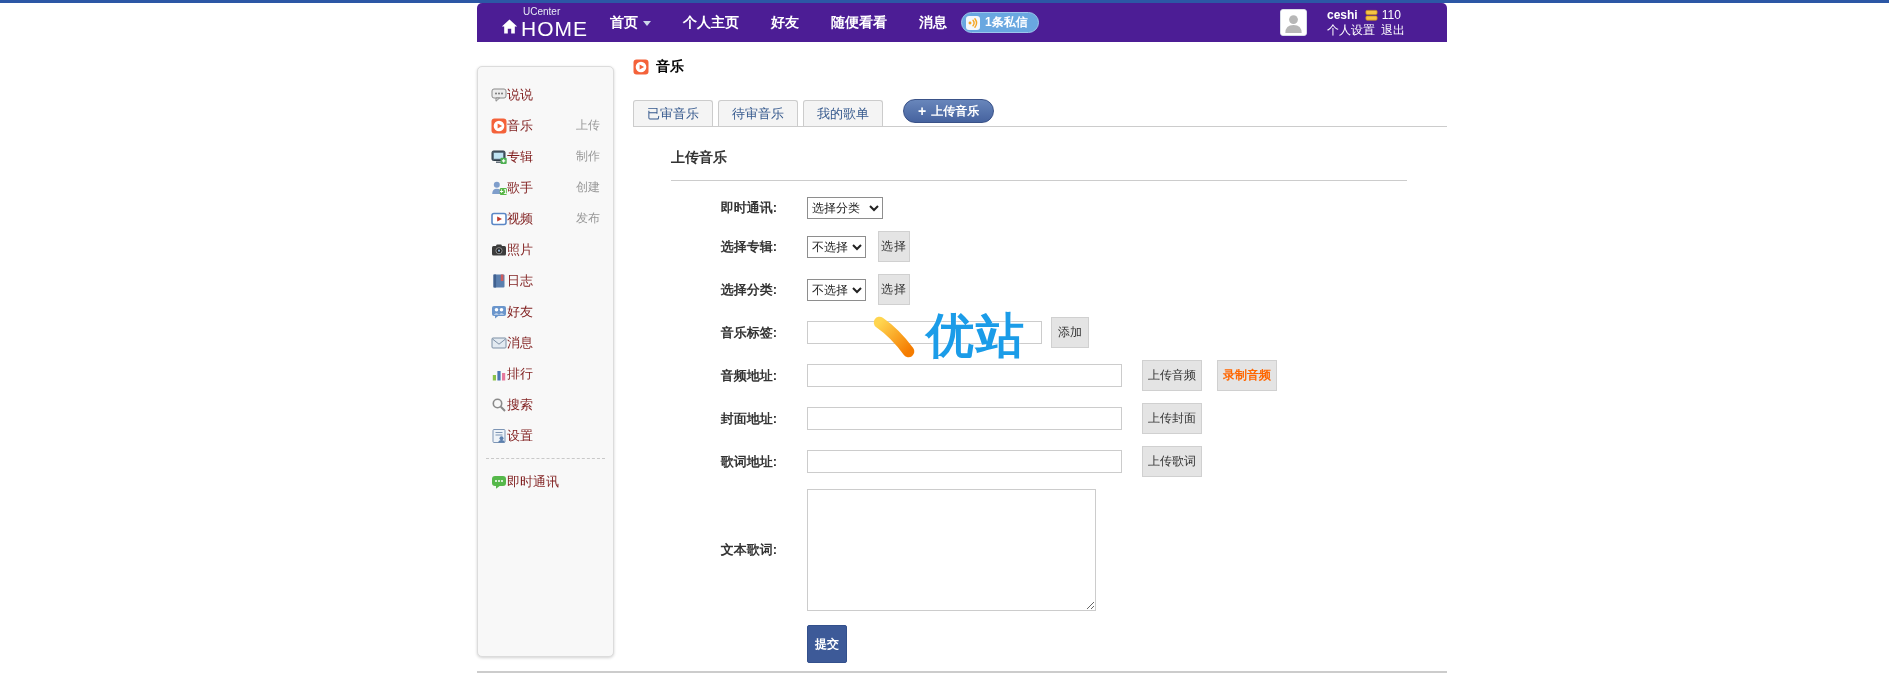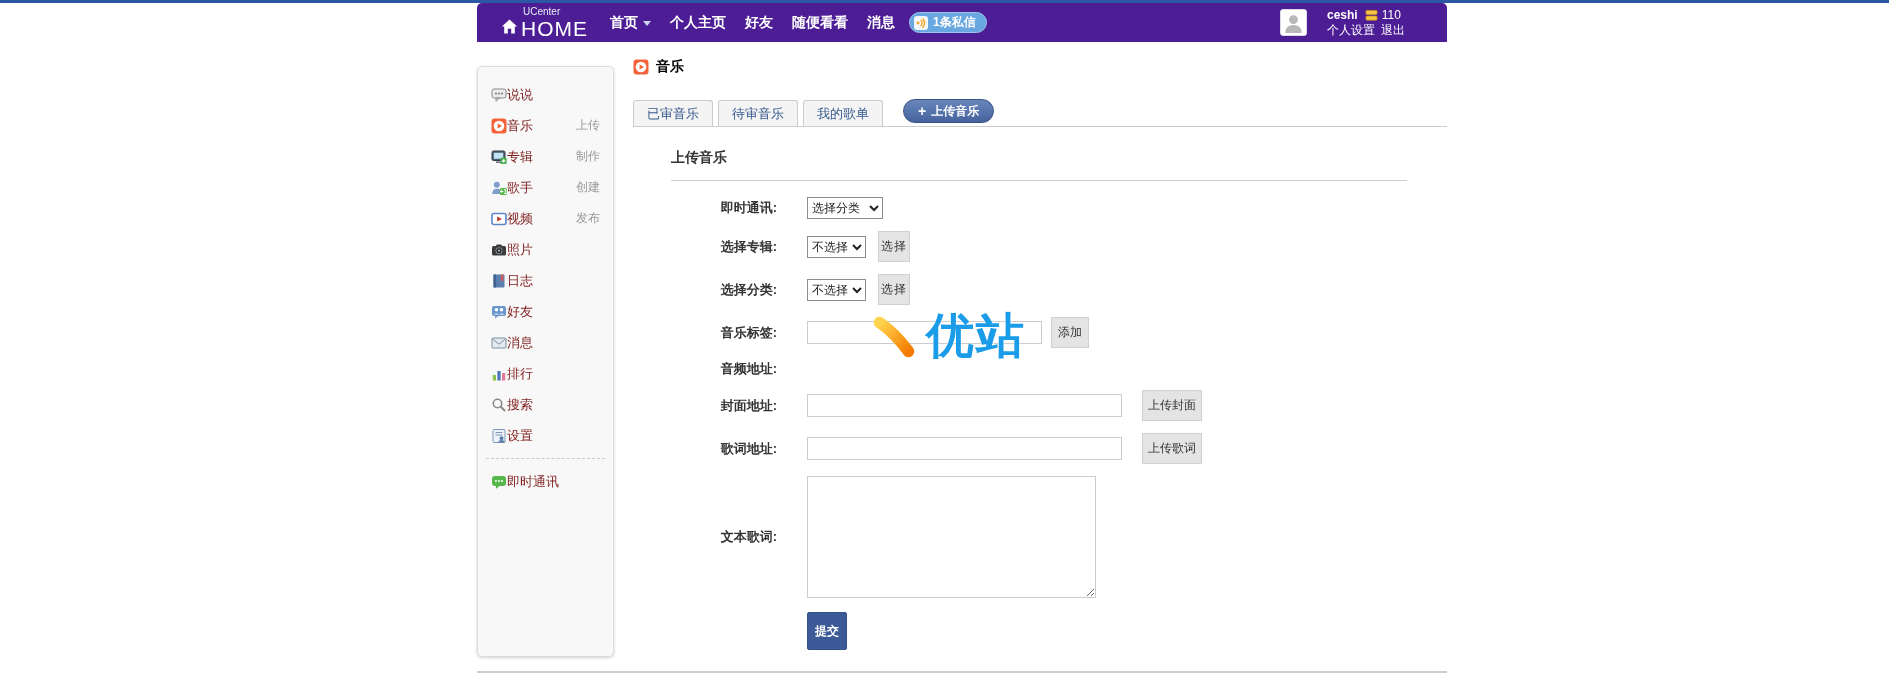--- a/index.html
+++ b/index.html
@@ -9,21 +9,21 @@
   .wrapper { position:absolute; left:477px; top:0; width:970px; height:679px; }
 
   
   .navbar { position:absolute; left:0; top:3px; width:970px; height:39px; background:#4c1d95;
     border-radius:5px 5px 0 0; display:flex; align-items:center; padding:0 36px 0 24px; color:#fff; }
   .logo { display:flex; align-items:flex-end; margin-right:22px; cursor:pointer; }
   .logo .home-ic { width:17px; height:17px; margin:0 3px 4px 0; }
   .logo-text { line-height:1; }
   .logo-top { display:block; font-size:10px; color:#e8edf5; margin:0 0 1px 2px; }
   .logo-main { display:block; font-size:21px; letter-spacing:1px; color:#fff; font-weight:normal; }
-  .nav-menu { display:flex; align-items:center; gap:19px; font-size:14px; font-weight:bold; }
+  .nav-menu { display:flex; align-items:center; gap:32px; font-size:14px; font-weight:bold; }
   .nav-item { display:flex; align-items:center; gap:5px; cursor:pointer; white-space:nowrap; }
   .caret { width:0; height:0; border-left:4px solid transparent; border-right:4px solid transparent;
     border-top:5px solid #cdd7ea; margin-top:2px; }
   .pm-badge { display:flex; align-items:center; gap:5px; margin-left:14px; height:21px;
     background:#69a7e0; border:1px solid #9cc6ec; border-radius:11px; padding:0 10px 0 4px;
     font-size:12px; font-weight:bold; color:#fff; cursor:pointer; }
   .pm-badge svg { width:14px; height:14px; }
   .nav-user { margin-left:auto; display:flex; align-items:center; gap:20px; }
   .avatar { width:27px; height:27px; border-radius:3px; background:#fff; border:1px solid #d7dce6; overflow:hidden; }
   .nav-user-text { font-size:12px; line-height:15px; }
@@ -329,20 +329,25 @@
         <div class="form-row">
           <span class="f-label">音乐标签:</span>
           <span class="f-ctrl">
             <input type="text" class="in-tag" style="">
             <button class="gbtn btn-add">添加</button>
           </span>
         </div>
 
         <div class="form-row">
           <span class="f-label">音频地址:</span>
+          <span class="f-ctrl">
+            <input type="text" class="in-url" style="">
+            <button class="gbtn btn-up">上传音频</button>
+            <button class="gbtn btn-record">录制音频</button>
+          </span>
         </div>
 
         <div class="form-row">
           <span class="f-label">封面地址:</span>
           <span class="f-ctrl">
             <input type="text" class="in-url" style="">
             <button class="gbtn btn-up">上传封面</button>
           </span>
         </div>
 

